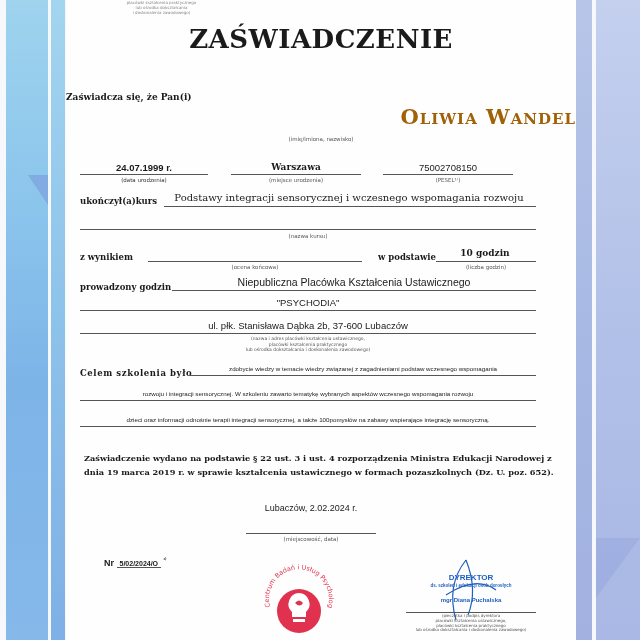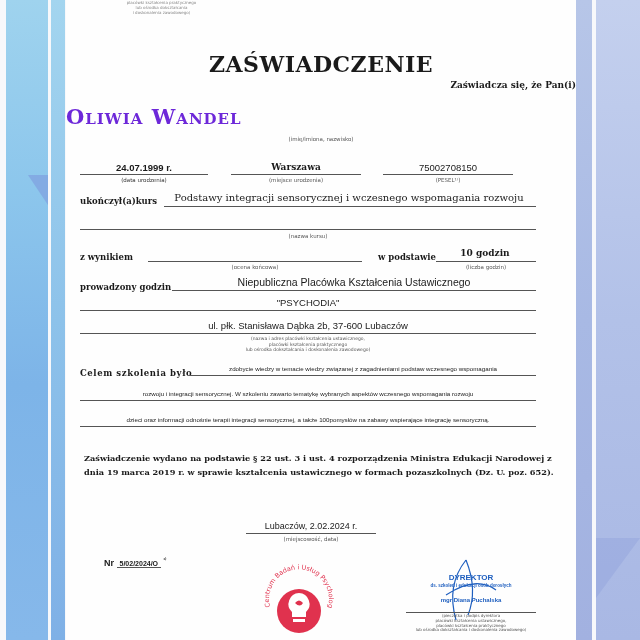--- a/index.html
+++ b/index.html
@@ -20,24 +20,24 @@
   .tri { position:absolute; width:0; height:0; }
 
   .page {
     position:absolute; left:66px; top:0; width:510px; height:640px;
     background:#fefefe;
   }
   .abs { position:absolute; }
 
   .topnote { left:48px; top:0; width:95px; font-family:"DejaVu Sans",sans-serif; font-size:4px; color:#888; line-height:5px; text-align:center; }
 
-  .title { left:0; width:510px; top:24px; font-size:22px; font-weight:bold; letter-spacing:0.5px; text-align:center;margin-top:27px; }
+  .title { left:0; width:510px; top:24px; font-size:26px; font-weight:bold; letter-spacing:0.5px; text-align:center; }
   .subtitle { left:0; width:510px; top:54px; font-size:10px; text-align:center; color:#333; }
-  .intro { left:0; width:510px; top:80px; font-size:9px; font-weight:bold; text-align:right; }
-  .name { left:0; width:510px; top:104px; font-size:21px; font-weight:bold; color:#6d28d9; text-align:left; letter-spacing:1px; font-variant:small-caps; }
+  .intro { left:0; width:510px; top:92px; font-size:9px; font-weight:bold; text-align:left; }
+  .name { left:0; width:510px; top:104px; font-size:21px; font-weight:bold; color:#a16207; text-align:right; letter-spacing:1px; font-variant:small-caps; }
   .cap { font-family:"DejaVu Sans",sans-serif; font-size:5.5px; color:#555; text-align:center; }
   .line { position:absolute; height:1px; background:#555; }
   .val { position:absolute; text-align:center; font-size:9px; }
   .valsans { font-family:"Liberation Sans",sans-serif; }
   .lbl { position:absolute; font-size:8.5px; font-weight:bold; }
   .goal { position:absolute; font-family:"Liberation Sans",sans-serif; font-size:6.2px; text-align:center; }
   .legal { left:18px; top:451px; width:470px; font-size:8.2px; font-weight:bold; line-height:14px; }
 
   .stamp { left:192px; top:557px; width:82px; height:82px; }
   .sig { left:340px; top:555px; width:130px; height:75px; }
@@ -111,21 +111,21 @@
   <div class="lbl" style="left:14px;top:368px;letter-spacing:0.6px">Celem szkolenia było</div>
   <div class="goal" style="left:124px;width:346px;top:365px">zdobycie wiedzy w temacie wiedzy związanej z zagadnieniami podstaw wczesnego wspomagania</div>
   <div class="line" style="left:124px;width:346px;top:375px"></div>
   <div class="goal" style="left:14px;width:456px;top:390px">rozwoju i integracji sensorycznej. W szkoleniu zawarto tematykę wybranych aspektów wczesnego wspomagania rozwoju</div>
   <div class="line" style="left:14px;width:456px;top:400px"></div>
   <div class="goal" style="left:14px;width:456px;top:416px">dzieci oraz informacji odnośnie terapii integracji sensorycznej, a także 100pomysłów na zabawy wspierające integrację sensoryczną.</div>
   <div class="line" style="left:14px;width:456px;top:426px"></div>
 
   <div class="abs legal">Zaświadczenie wydano na podstawie § 22 ust. 3 i ust. 4 rozporządzenia Ministra Edukacji Narodowej z dnia 19 marca 2019 r. w sprawie kształcenia ustawicznego w formach pozaszkolnych (Dz. U. poz. 652).</div>
 
-  <div class="val valsans" style="left:180px;width:130px;top:521px;font-size:9px">Lubaczów, 2.02.2024 r.</div>
+  <div class="val valsans" style="left:180px;width:130px;top:503px;font-size:9px">Lubaczów, 2.02.2024 r.</div>
   <div class="line" style="left:180px;width:130px;top:533px"></div>
   <div class="abs cap" style="left:180px;width:130px;top:536px">(miejscowość, data)</div>
 
   <div class="abs valsans" style="left:38px;top:557px;font-size:9px;font-weight:bold">
     <span>Nr</span>
     <span style="font-size:7px;border-bottom:1px solid #555;padding:0 3px">5/02/2024/O</span>
     <sup style="font-size:5px">²⁾</sup>
   </div>
 
   <div class="abs stamp">

